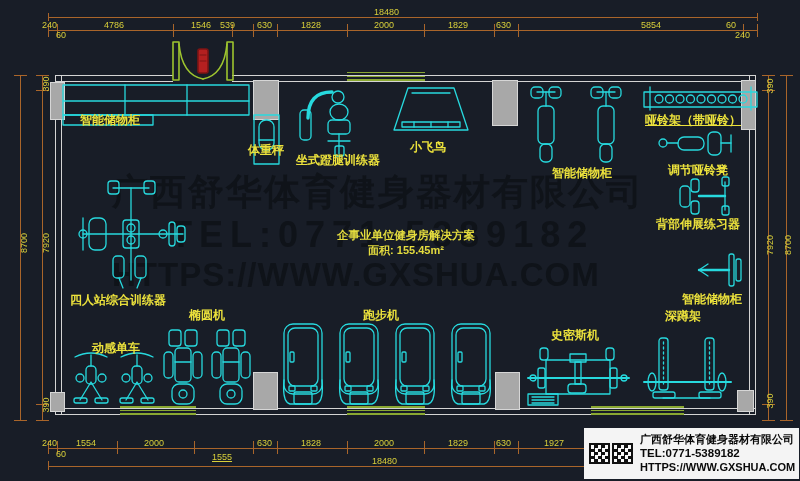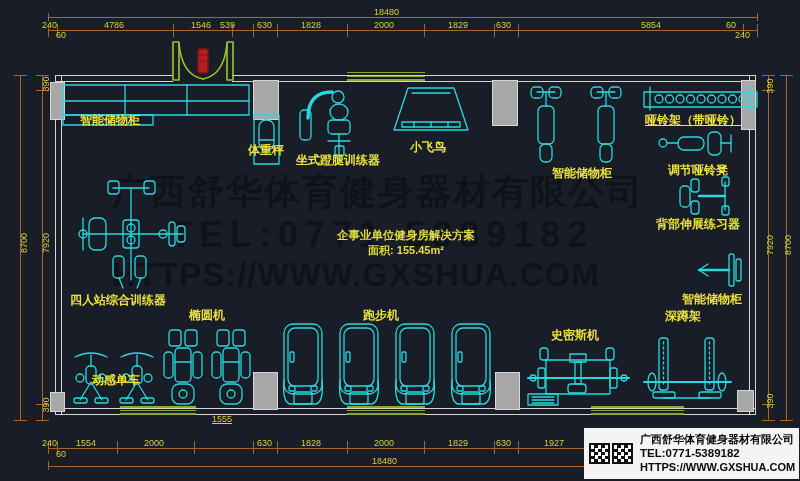--- a/index.html
+++ b/index.html
@@ -304,21 +304,21 @@
 <div class="eq-label" style="left:248px;top:142px;">体重秤</div>
 <div class="eq-label" style="left:296px;top:152px;">坐式蹬腿训练器</div>
 <div class="eq-label" style="left:410px;top:139px;">小飞鸟</div>
 <div class="eq-label" style="left:552px;top:165px;">智能储物柜</div>
 <div class="eq-label" style="left:645px;top:112px;text-decoration:underline;">哑铃架（带哑铃）</div>
 <div class="eq-label" style="left:668px;top:162px;">调节哑铃凳</div>
 <div class="eq-label" style="left:656px;top:216px;">背部伸展练习器</div>
 <div class="eq-label" style="left:682px;top:291px;">智能储物柜</div>
 <div class="eq-label" style="left:70px;top:292px;">四人站综合训练器</div>
 <div class="eq-label" style="left:189px;top:307px;">椭圆机</div>
-<div class="eq-label" style="left:92px;top:340px;margin-top:32px;">动感单车</div>
+<div class="eq-label" style="left:92px;top:340px;">动感单车</div>
 <div class="eq-label" style="left:363px;top:307px;">跑步机</div>
 <div class="eq-label" style="left:551px;top:327px;">史密斯机</div>
 <div class="eq-label" style="left:665px;top:308px;">深蹲架</div>
 
 <div class="dimline-h" style="left:48px;top:17px;width:709px;"></div>
 <div class="dimtxt" style="left:374px;top:7px;">18480</div>
 <div class="dimline-h" style="left:48px;top:30px;width:709px;"></div>
 <div class="tick" style="left:48px;top:13px;height:8px;"></div>
 <div class="tick" style="left:757px;top:13px;height:8px;"></div>
 <div class="tick" style="left:48px;top:24px;"></div>
@@ -356,21 +356,21 @@
 <div class="tick" style="left:277px;top:441px;"></div>
 <div class="tick" style="left:347px;top:441px;"></div>
 <div class="tick" style="left:424px;top:441px;"></div>
 <div class="tick" style="left:494px;top:441px;"></div>
 <div class="tick" style="left:518px;top:441px;"></div>
 <div class="tick" style="left:592px;top:441px;"></div>
 <div class="dimtxt" style="left:42px;top:438px;">240</div>
 <div class="dimtxt" style="left:56px;top:449px;">60</div>
 <div class="dimtxt" style="left:76px;top:438px;">1554</div>
 <div class="dimtxt" style="left:144px;top:438px;">2000</div>
-<div class="dimtxt" style="left:212px;top:414px;text-decoration:underline;">1555</div>
+<div class="dimtxt" style="left:212px;top:452px;text-decoration:underline;">1555</div>
 <div class="dimtxt" style="left:257px;top:438px;">630</div>
 <div class="dimtxt" style="left:301px;top:438px;">1828</div>
 <div class="dimtxt" style="left:374px;top:438px;">2000</div>
 <div class="dimtxt" style="left:448px;top:438px;">1829</div>
 <div class="dimtxt" style="left:496px;top:438px;">630</div>
 <div class="dimtxt" style="left:544px;top:438px;">1927</div>
 <div class="dimline-h" style="left:48px;top:466px;width:709px;"></div>
 <div class="tick" style="left:48px;top:461px;height:9px;"></div>
 <div class="dimtxt" style="left:372px;top:456px;">18480</div>
 

